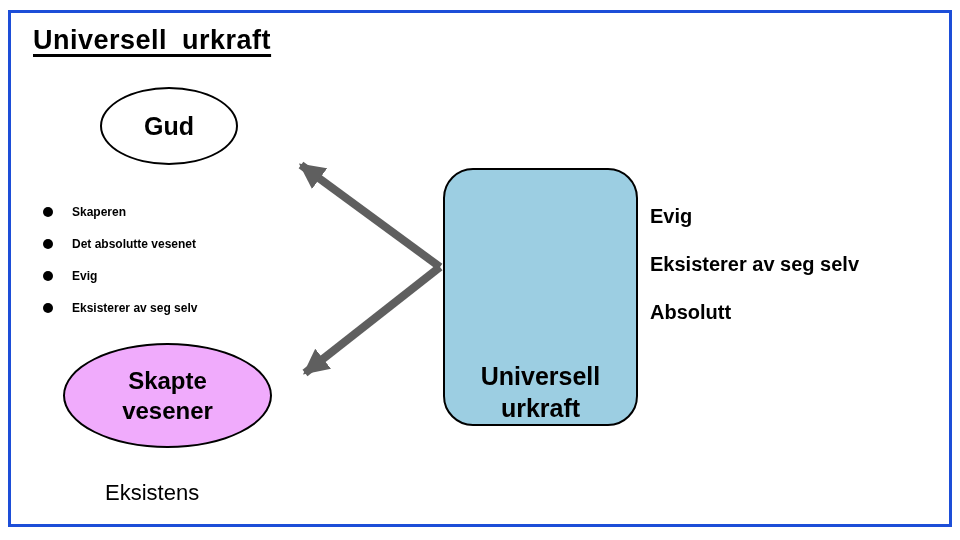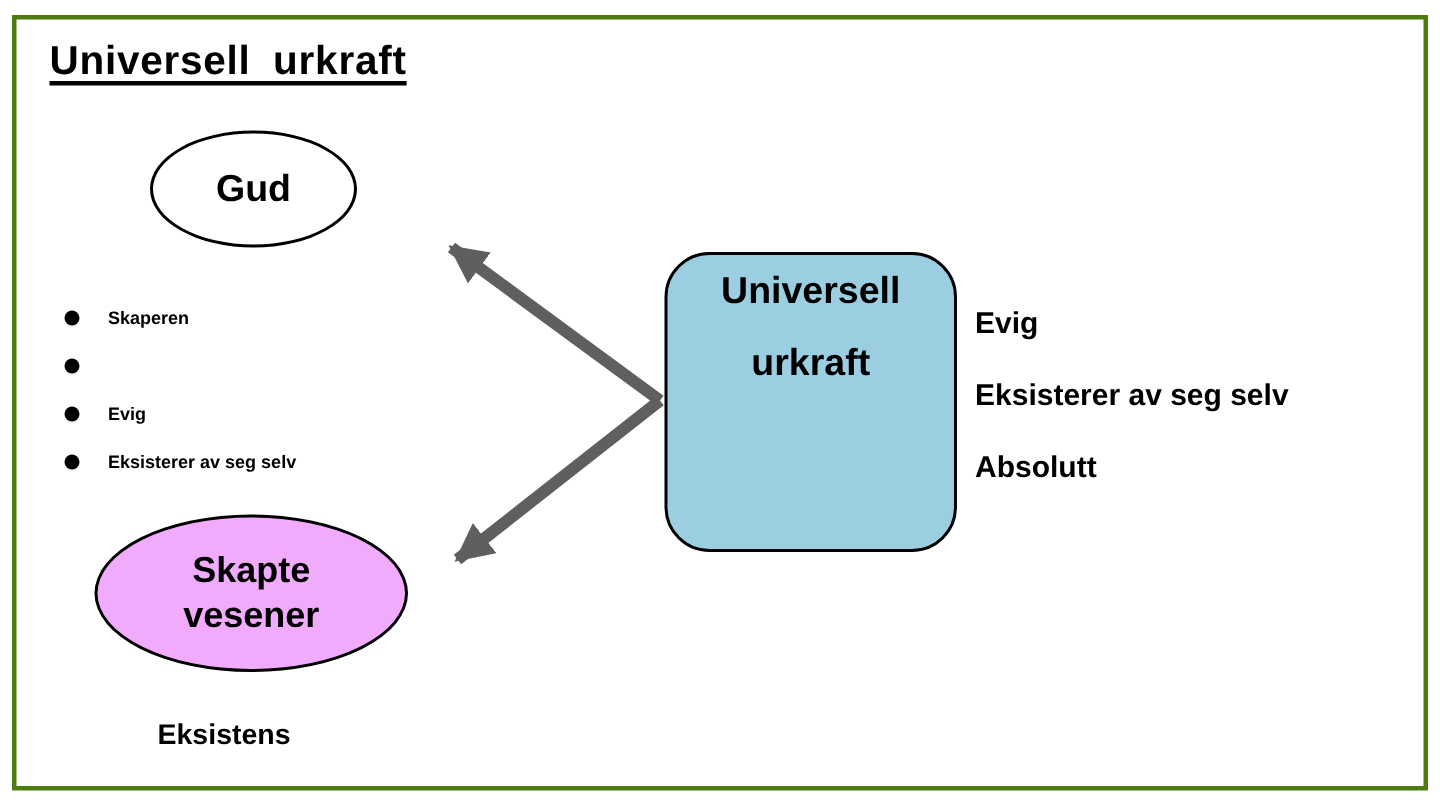--- a/index.html
+++ b/index.html
@@ -11,21 +11,21 @@
     overflow: hidden;
     font-family: "Liberation Sans", sans-serif;
     color: #000000;
   }
   .frame {
     position: absolute;
     left: 8px;
     top: 10px;
     width: 944px;
     height: 517px;
-    border: 3px solid #4d7c0f;
+    border: 3px solid #1d4ed8;
     box-sizing: border-box;
     background: #ffffff;
   }
   .title {
     position: absolute;
     left: 22px;
     top: 12px;
     margin: 0;
     font-size: 27px;
     font-weight: bold;
@@ -88,50 +88,50 @@
     border-radius: 50%;
     background: #000000;
     margin-right: 19px;
     flex: 0 0 auto;
   }
   .box {
     position: absolute;
     left: 432px;
     top: 155px;
     width: 195px;
-    height: 200px;
+    height: 258px;
     border: 2px solid #000000;
     border-radius: 30px;
     box-sizing: border-box;
     display: flex;
-    align-items: flex-start;
+    align-items: flex-end;
     justify-content: center;
     font-size: 25px;
     font-weight: bold;
-    line-height: 48px;
+    line-height: 32px;
   }
   .right-list {
     position: absolute;
     left: 639px;
     top: 192px;
     display: flex;
     flex-direction: column;
     gap: 25px;
   }
   .right-list .r-item {
     font-size: 20px;
     font-weight: bold;
     height: 23px;
   }
   .footer-label {
     position: absolute;
     left: 94px;
     top: 467px;
-    font-size: 19px;
-    font-weight: bold;
+    font-size: 22px;
+    font-weight: normal;
   }
   .arrows {
     position: absolute;
     left: 0;
     top: 0;
     width: 938px;
     height: 511px;
     pointer-events: none;
   }
 </style>
@@ -146,20 +146,21 @@
     <span>Gud</span>
   </div>
 
   <ul class="bullets">
     <li class="bullet-row">
       <span class="dot"></span>
       <span>Skaperen</span>
     </li>
     <li class="bullet-row">
       <span class="dot"></span>
+      <span>Det absolutte vesenet</span>
     </li>
     <li class="bullet-row">
       <span class="dot"></span>
       <span>Evig</span>
     </li>
     <li class="bullet-row">
       <span class="dot"></span>
       <span>Eksisterer av seg selv</span>
     </li>
   </ul>

